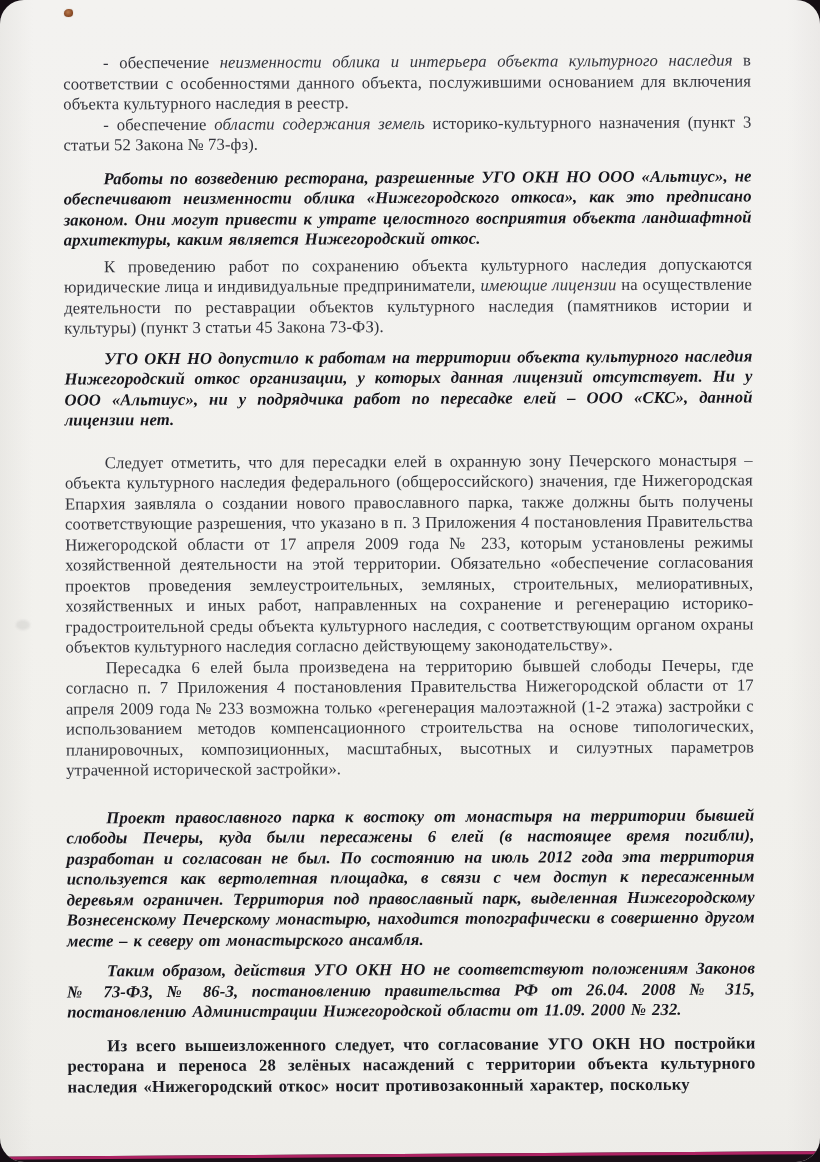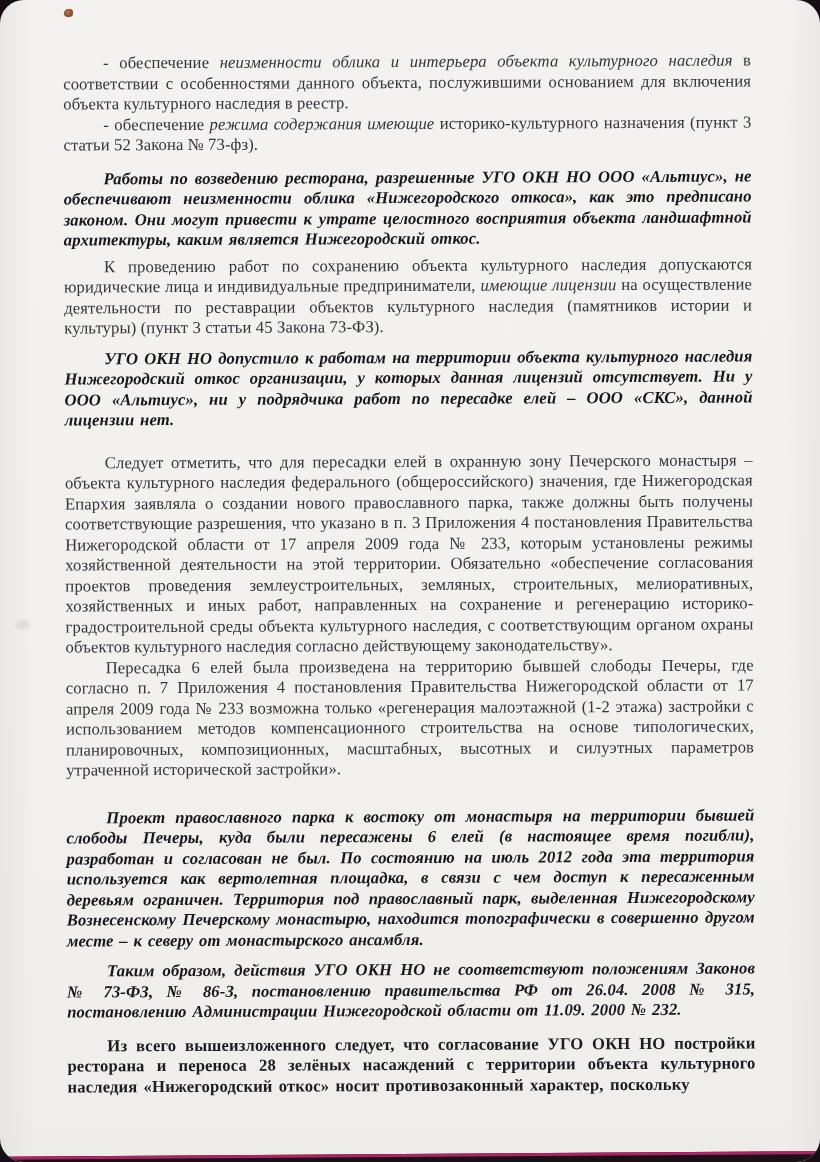--- a/index.html
+++ b/index.html
@@ -92,21 +92,21 @@
 </style>
 </head>
 <body>
 
 <div class="scan-page">
   <div class="scan-shading"></div>
   <div class="paper-speck"></div>
   <div class="paper-smudge"></div>
   <div class="doc-text" id="doc-text">
       <p class="para normal" style="margin-top: 0px;"><span class="seg r">- обеспечение </span><span class="seg i">неизменности облика и интерьера объекта культурного наследия</span><span class="seg r"> в соответствии с особенностями данного объекта, послужившими основанием для включения объекта культурного наследия в реестр.</span></p>
-      <p class="para normal" style="margin-top: 0px;"><span class="seg r">- обеспечение </span><span class="seg i">режима содержания имеющие</span><span class="seg r"> историко-культурного назначения (пункт 3 статьи 52 Закона № 73-фз).</span></p>
+      <p class="para normal" style="margin-top: 0px;"><span class="seg r">- обеспечение </span><span class="seg i">области содержания земель</span><span class="seg r"> историко-культурного назначения (пункт 3 статьи 52 Закона № 73-фз).</span></p>
       <p class="para emphasis" style="margin-top: 13px;"><span class="seg r">Работы по возведению ресторана, разрешенные УГО ОКН НО  ООО «Альтиус», не обеспечивают неизменности облика «Нижегородского откоса», как это предписано законом. Они  могут привести к утрате целостного восприятия объекта ландшафтной архитектуры, каким является Нижегородский откос.</span></p>
       <p class="para normal" style="margin-top: 6px;"><span class="seg r">К проведению работ по сохранению объекта культурного наследия допускаются юридические лица и индивидуальные предприниматели, </span><span class="seg i">имеющие лицензии</span><span class="seg r"> на осуществление деятельности по реставрации объектов культурного наследия (памятников истории и культуры) (пункт 3 статьи 45 Закона 73-ФЗ).</span></p>
       <p class="para emphasis" style="margin-top: 10px;"><span class="seg r">УГО ОКН НО допустило к работам на территории объекта культурного наследия Нижегородский откос организации, у которых данная лицензий отсутствует.  Ни у ООО «Альтиус», ни у подрядчика работ по пересадке елей – ООО «СКС», данной лицензии нет.</span></p>
       <p class="para normal" style="margin-top: 22px;"><span class="seg r">Следует отметить, что для пересадки елей в охранную зону Печерского монастыря – объекта культурного наследия федерального (общероссийского) значения, где Нижегородская Епархия заявляла о создании нового православного парка, также должны быть получены соответствующие разрешения, что указано в п. 3 Приложения 4 постановления Правительства Нижегородской области от 17 апреля 2009 года № 233, которым установлены режимы хозяйственной деятельности на этой территории. Обязательно «обеспечение согласования проектов проведения землеустроительных, земляных, строительных, мелиоративных, хозяйственных и иных работ, направленных на сохранение и регенерацию историко-градостроительной среды объекта культурного наследия, с соответствующим органом охраны объектов культурного наследия согласно действующему законодательству».</span></p>
       <p class="para normal" style="margin-top: 0px;"><span class="seg r">Пересадка 6 елей была произведена на территорию бывшей слободы Печеры, где согласно п. 7 Приложения 4 постановления Правительства Нижегородской области от 17 апреля 2009 года № 233 возможна только «регенерация малоэтажной (1-2 этажа) застройки с использованием методов компенсационного строительства на основе типологических, планировочных, композиционных, масштабных, высотных и силуэтных параметров утраченной исторической застройки».</span></p>
       <p class="para emphasis" style="margin-top: 27px;"><span class="seg r">Проект православного парка к востоку от монастыря на территории бывшей слободы Печеры, куда были пересажены 6 елей (в настоящее время погибли), разработан и согласован не был. По состоянию на июль 2012 года эта территория используется как вертолетная площадка, в связи с чем доступ к пересаженным деревьям ограничен. Территория под православный парк, выделенная Нижегородскому Вознесенскому Печерскому монастырю, находится топографически в совершенно другом месте – к северу от монастырского ансамбля.</span></p>
       <p class="para emphasis" style="margin-top: 10px;"><span class="seg r">Таким образом, действия УГО  ОКН НО не соответствуют положениям Законов №  73-ФЗ,  №  86-З, постановлению правительства РФ  от  26.04. 2008 № 315, постановлению Администрации Нижегородской области от 11.09. 2000 № 232.</span></p>
       <p class="para strong" style="margin-top: 13px;"><span class="seg r">Из всего вышеизложенного следует, что согласование УГО ОКН НО постройки ресторана и переноса 28 зелёных насаждений с территории объекта культурного наследия «Нижегородский откос» носит противозаконный характер, поскольку</span></p>
     </div>
   <div class="scan-edge"></div>

